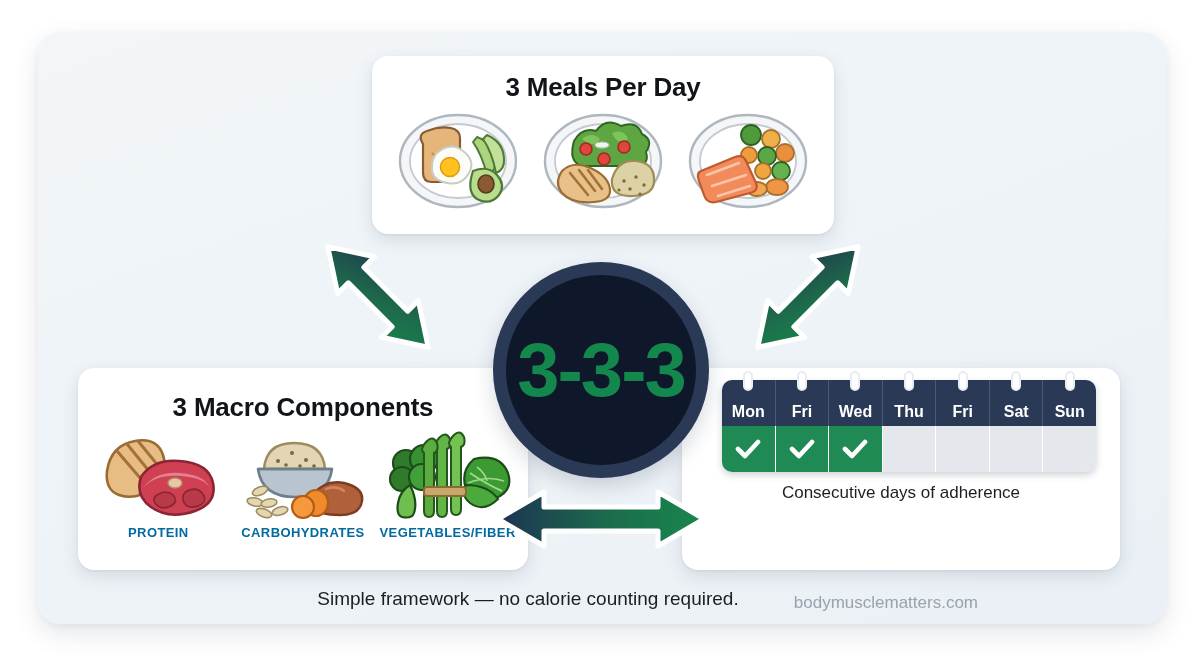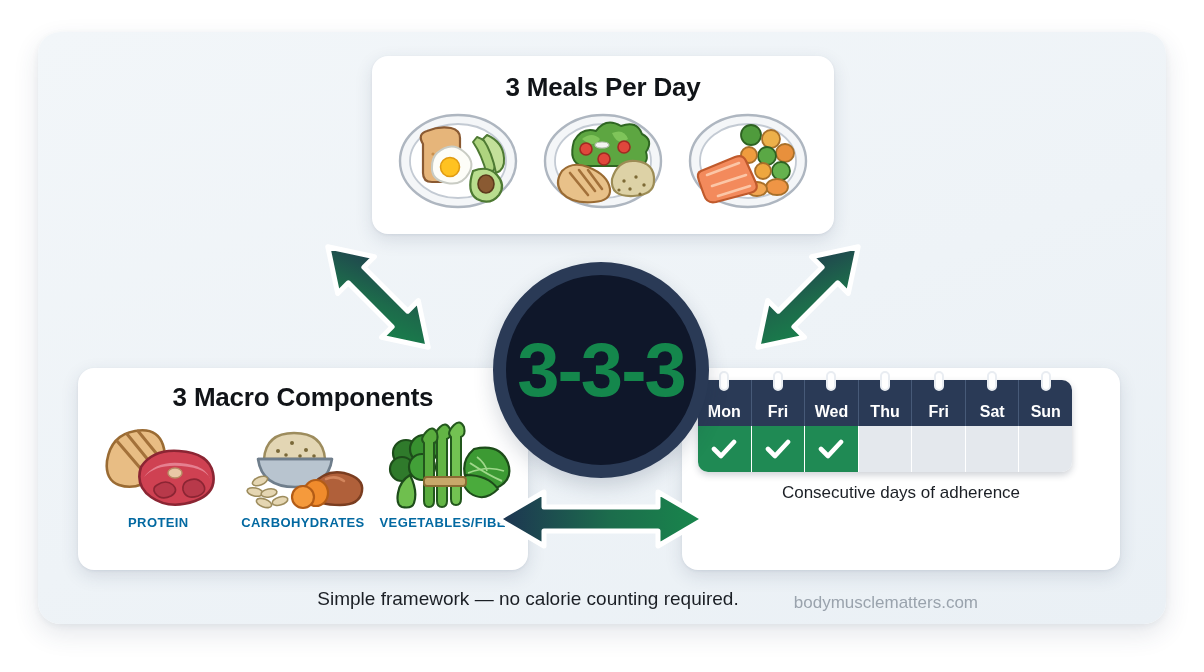--- a/index.html
+++ b/index.html
@@ -27,40 +27,40 @@
   }
   #panel-meals{left:372px;top:56px;width:462px;height:178px;}
   #panel-macros{left:78px;top:368px;width:450px;height:202px;}
   #panel-days{left:682px;top:368px;width:438px;height:202px;}
 
   .panel-title{
     text-align:center;font-size:26px;font-weight:bold;color:#111418;
     letter-spacing:-.2px;margin:0;padding-top:16px;
     white-space:nowrap;
   }
-  #panel-macros .panel-title,#panel-days .panel-title{padding-top:14px;}
+  #panel-macros .panel-title,#panel-days .panel-title{padding-top:24px;}
 
   
   .meals-row{
     display:flex;justify-content:space-around;align-items:flex-start;
     padding:6px 14px 0 14px;
   }
   .meal-item{width:130px;display:flex;justify-content:center;}
 
   
   .macro-row{display:flex;justify-content:space-around;align-items:flex-end;padding:2px 8px 0 8px;}
   .macro-item{width:140px;text-align:center;}
   .macro-art{height:96px;display:flex;align-items:flex-end;justify-content:center;}
   .macro-label{
     font-size:13px;font-weight:bold;color:#0369a1;letter-spacing:.4px;
     margin-top:4px;white-space:nowrap;
   }
 
   
-  .cal-wrap{display:flex;justify-content:flex-start;margin-top:12px;padding-left:16px;}
+  .cal-wrap{display:flex;justify-content:center;margin-top:12px;padding-left:16px;}
   .calendar{
     width:374px;border-radius:10px;overflow:visible;position:relative;
     box-shadow:0 3px 7px rgba(30,45,70,.22);
     border-radius:10px;
   }
   .cal-head{
     display:flex;background:#2a3a56;border-radius:10px 10px 0 0;
     height:46px;position:relative;
   }
   .cal-head .cell{

